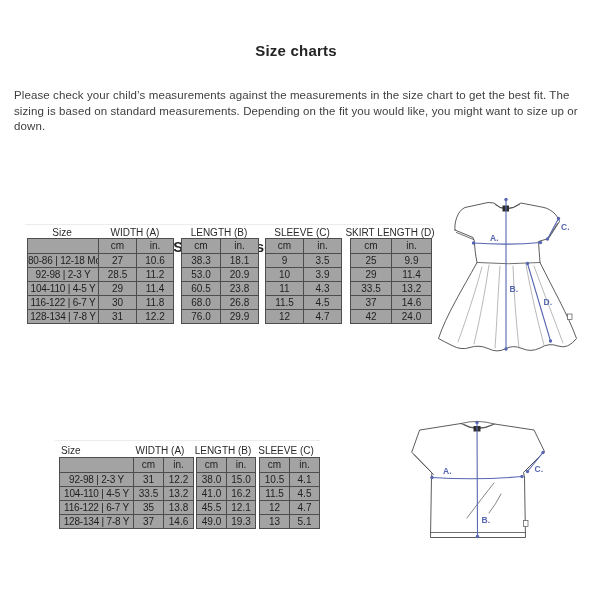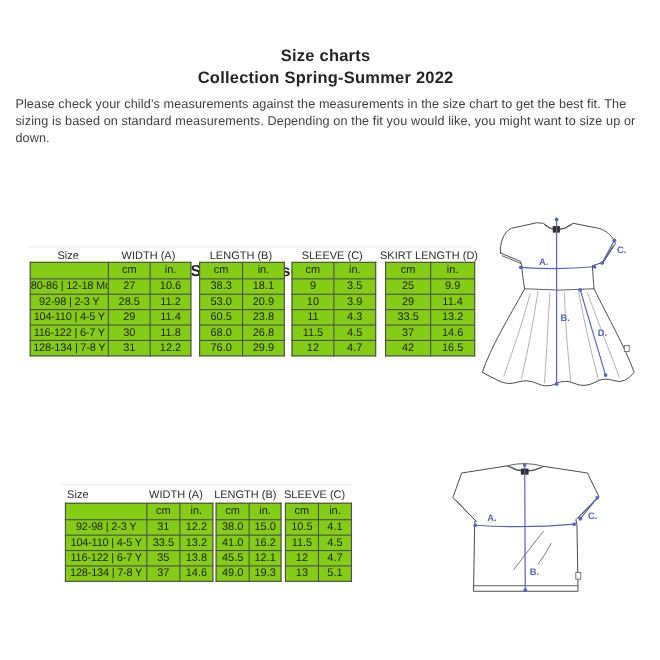--- a/index.html
+++ b/index.html
@@ -7,36 +7,35 @@
         font-family:"Liberation Sans",sans-serif;color:#2f2f2f;}
   .abs{position:absolute;}
   .title{width:592px;left:0;top:41px;text-align:center;font-size:15px;font-weight:700;
          line-height:19.5px;color:#242424;letter-spacing:.2px;}
   .para{left:14px;width:566px;font-size:11.5px;line-height:15.5px;color:#3e3e3e;letter-spacing:.1px;}
   .section-head{text-align:center;font-size:14.5px;font-weight:700;color:#242424;letter-spacing:.2px;}
   .rule{height:1px;background:#ececec;}
   .grp{font-size:10px;color:#2a2a2a;white-space:nowrap;transform:translateX(-50%);}
   .grp.left-align{transform:none;}
   table.sz{position:absolute;border-collapse:collapse;table-layout:fixed;
-           font-size:10px;color:#1f1f1f;background:#84cc16;}
+           font-size:10px;color:#1f1f1f;background:#a3a3a3;}
   table.sz th,table.sz td{border:1px solid #4d4d4d;padding:0;text-align:center;
            font-weight:400;white-space:nowrap;overflow:hidden;}
   table.sz thead th{height:14px;line-height:14px;}
   table.sz td{height:13px;line-height:13px;}
   td.size-cell{text-align:left;padding-left:3px;letter-spacing:-0.2px;}
   svg text{font-family:"Liberation Sans",sans-serif;font-weight:600;}
 </style>
 </head>
 <body>
 
 <div id="page">
 
   <div class="abs title">
     <div>Size charts</div>
-    <div>Collection Spring-Summer 2022</div>
   </div>
 
   <p class="abs para" style="top:88px;margin:0;">Please check your child’s measurements against the measurements in the size chart to get the best fit. The sizing is based on standard measurements. Depending on the fit you would like, you might want to size up or down.</p>
 
   <div class="abs section-head" style="left:27px;top:201px;width:400px;margin-top:38px;">Skater Dresses</div>
   <div class="abs rule" style="left:25px;top:224px;width:405px;"></div>
 
   <div class="abs grp" style="left:62px;top:227px;">Size</div>
   <div class="abs grp" style="left:135px;top:227px;">WIDTH (A)</div>
   <div class="abs grp" style="left:219px;top:227px;">LENGTH (B)</div>
@@ -178,21 +177,21 @@
         <tr>
           <td>33.5</td>
           <td>13.2</td>
         </tr>
         <tr>
           <td>37</td>
           <td>14.6</td>
         </tr>
         <tr>
           <td>42</td>
-          <td>16.5</td>
+          <td>24.0</td>
         </tr>
       </tbody>
   </table>
 
   <svg class="abs" style="left:437px;top:197px;" width="162" height="166" viewBox="0 0 162 166">
     <g stroke="#4a4a4a" stroke-width="0.9" fill="#ffffff" stroke-linejoin="round" stroke-linecap="round">
       <path d="M18,33
         C17,26 20.5,13.5 28,10.5 L51,5.5 L57,6
         Q68.5,17.5 84,6 L107,10.5
         C115,12.5 120.5,18.5 122.5,24.5

